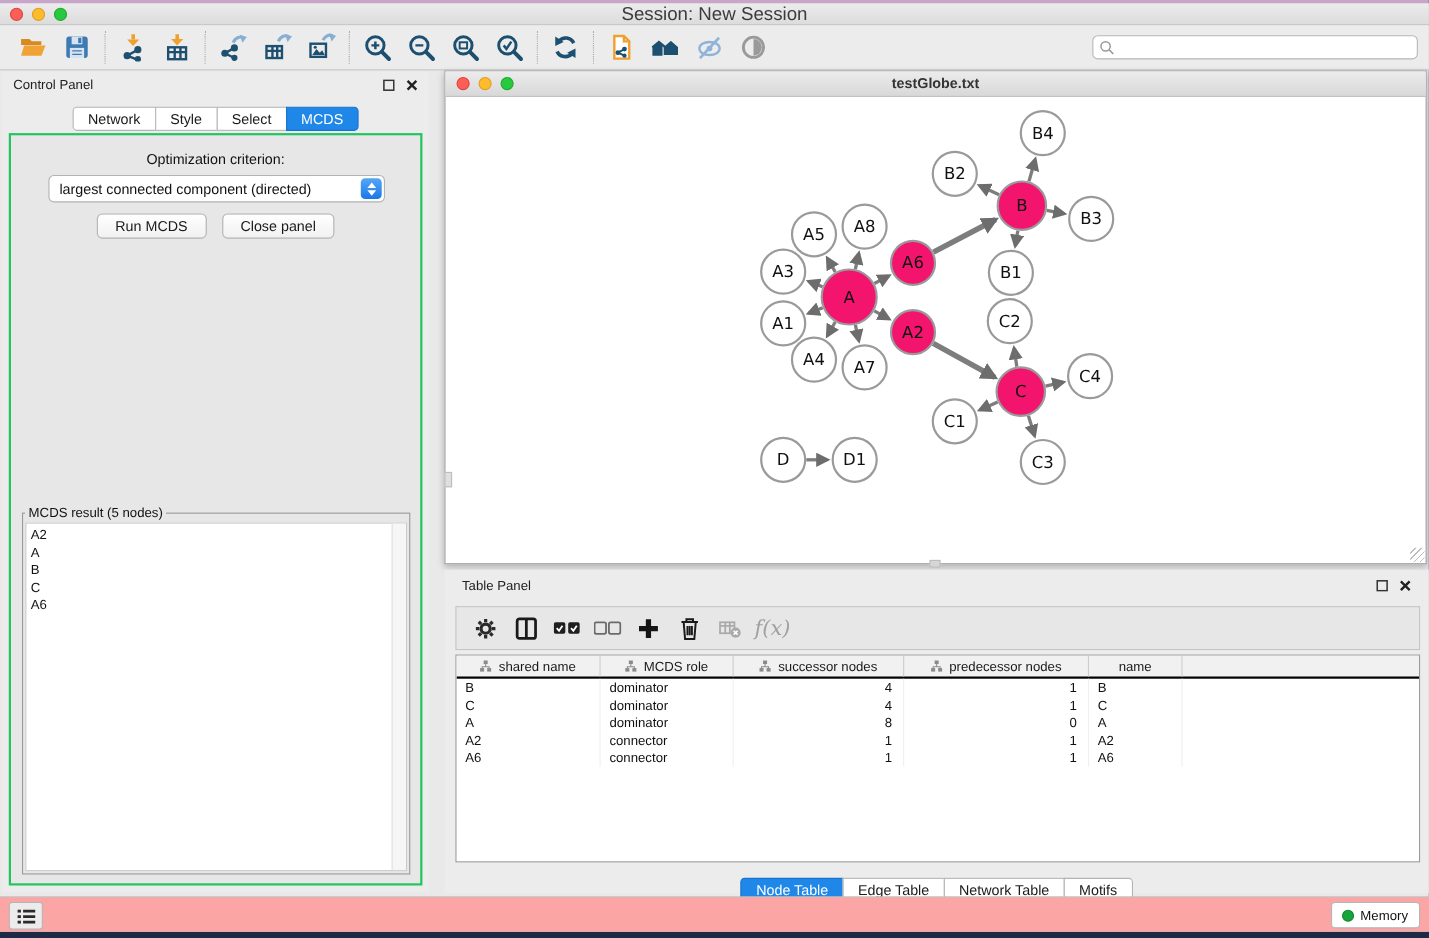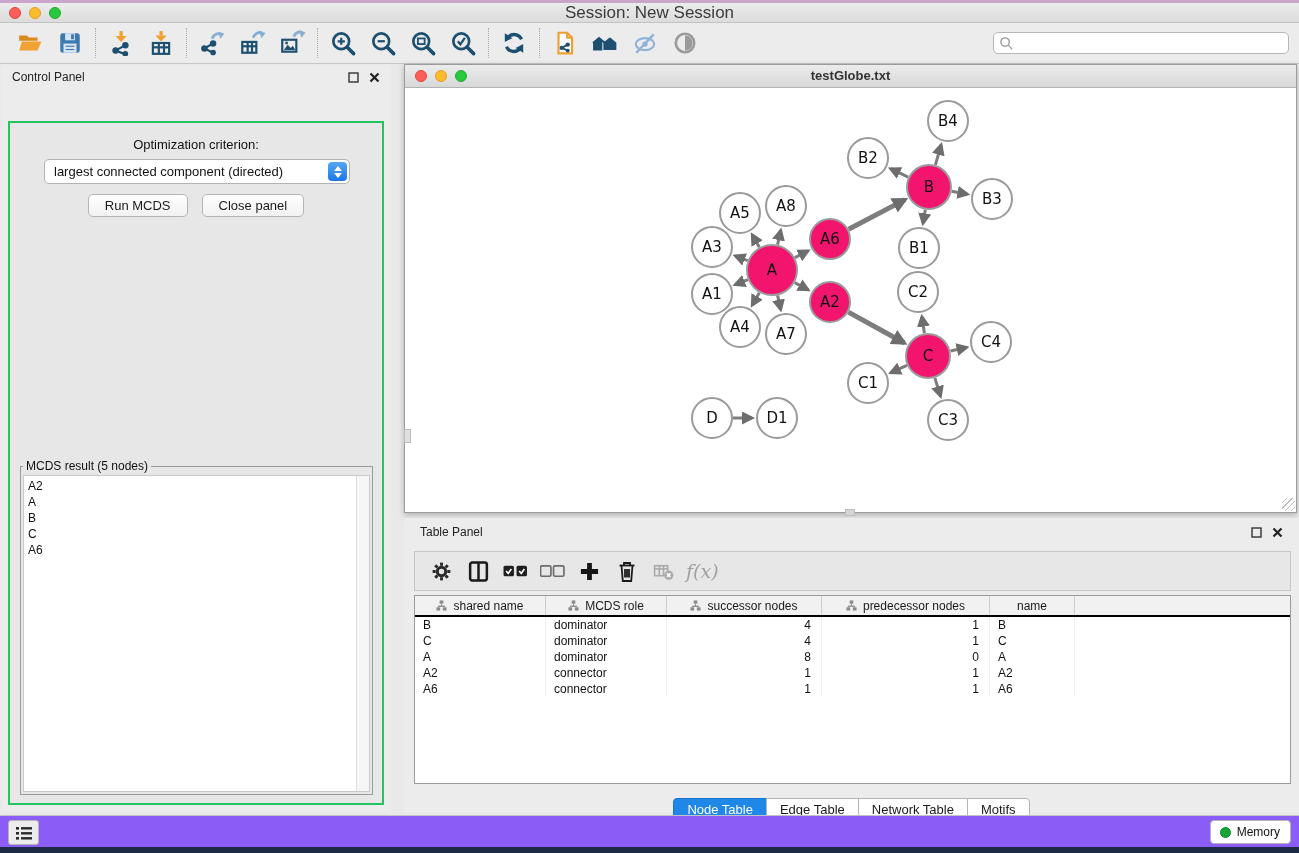--- a/index.html
+++ b/index.html
@@ -95,21 +95,21 @@
     border:1px solid #9a9a9a; overflow:hidden; }
   .thead { display:flex; height:21px; background:#f1f1f1; border-bottom:2px solid #000000; }
   .th { display:flex; align-items:center; justify-content:center; gap:6px; font-size:12px;
     color:#1a1a1a; border-right:1px solid #cdcdcd; height:100%; }
   .trow { display:flex; height:16px; }
   .td { font-size:12px; color:#111; line-height:16px; padding:0 8px; border-right:1px solid #efefef; }
   .td.right { text-align:right; padding-right:10px; }
   .tp-tabs { position:absolute; top:272px; left:0; right:0; display:flex; justify-content:center; }
 
   
-  .statusbar { position:absolute; left:0; right:0; bottom:0; height:32px; background:#8b5cf6;
+  .statusbar { position:absolute; left:0; right:0; bottom:0; height:32px; background:#fca5a5;
     border-top:1px solid #c2c2c2; }
   .list-btn { position:absolute; left:8px; top:4px; width:31px; height:25px; border:1px solid #b5b5b5;
     border-radius:3px; display:flex; align-items:center; justify-content:center; background:#ececec; }
   .memory-btn { position:absolute; right:8px; top:4px; height:24px; padding:0 10px 0 9px;
     background:#fff; border:1px solid #b5b5b5; border-radius:4px;
     display:flex; align-items:center; gap:6px; font-size:12px; color:#111; }
   .memdot { width:11px; height:11px; border-radius:50%; background:#17a43b; border:1px solid #0f8a2e; }
 
   .win-ico { display:inline-block; }
 </style>
@@ -300,20 +300,26 @@
         <span class="ptitle">Control Panel</span>
         <span class="picons">
           <svg class="win-ico" width="11" height="11" viewBox="0 0 11 11">
               <rect x="1" y="1" width="9" height="9" fill="none" stroke="#333" stroke-width="1.4"></rect>
             </svg>
           <svg class="win-ico" width="11" height="11" viewBox="0 0 11 11">
               <path d="M1.5 1.5l8 8M9.5 1.5l-8 8" stroke="#222" stroke-width="2.2"></path>
             </svg>
         </span>
       </div>
+      <div class="tabbar">
+          <div class="tab">Network</div>
+          <div class="tab">Style</div>
+          <div class="tab">Select</div>
+          <div class="tab sel">MCDS</div>
+        </div>
       <div class="cp-inner">
         <div class="opt-label">Optimization criterion:</div>
         <div class="combo">
           <span>largest connected component (directed)</span>
           <span class="stepper">
               <span class="arr-up"></span>
               <span class="arr-dn"></span>
             </span>
         </div>
         <div class="btn-row">

